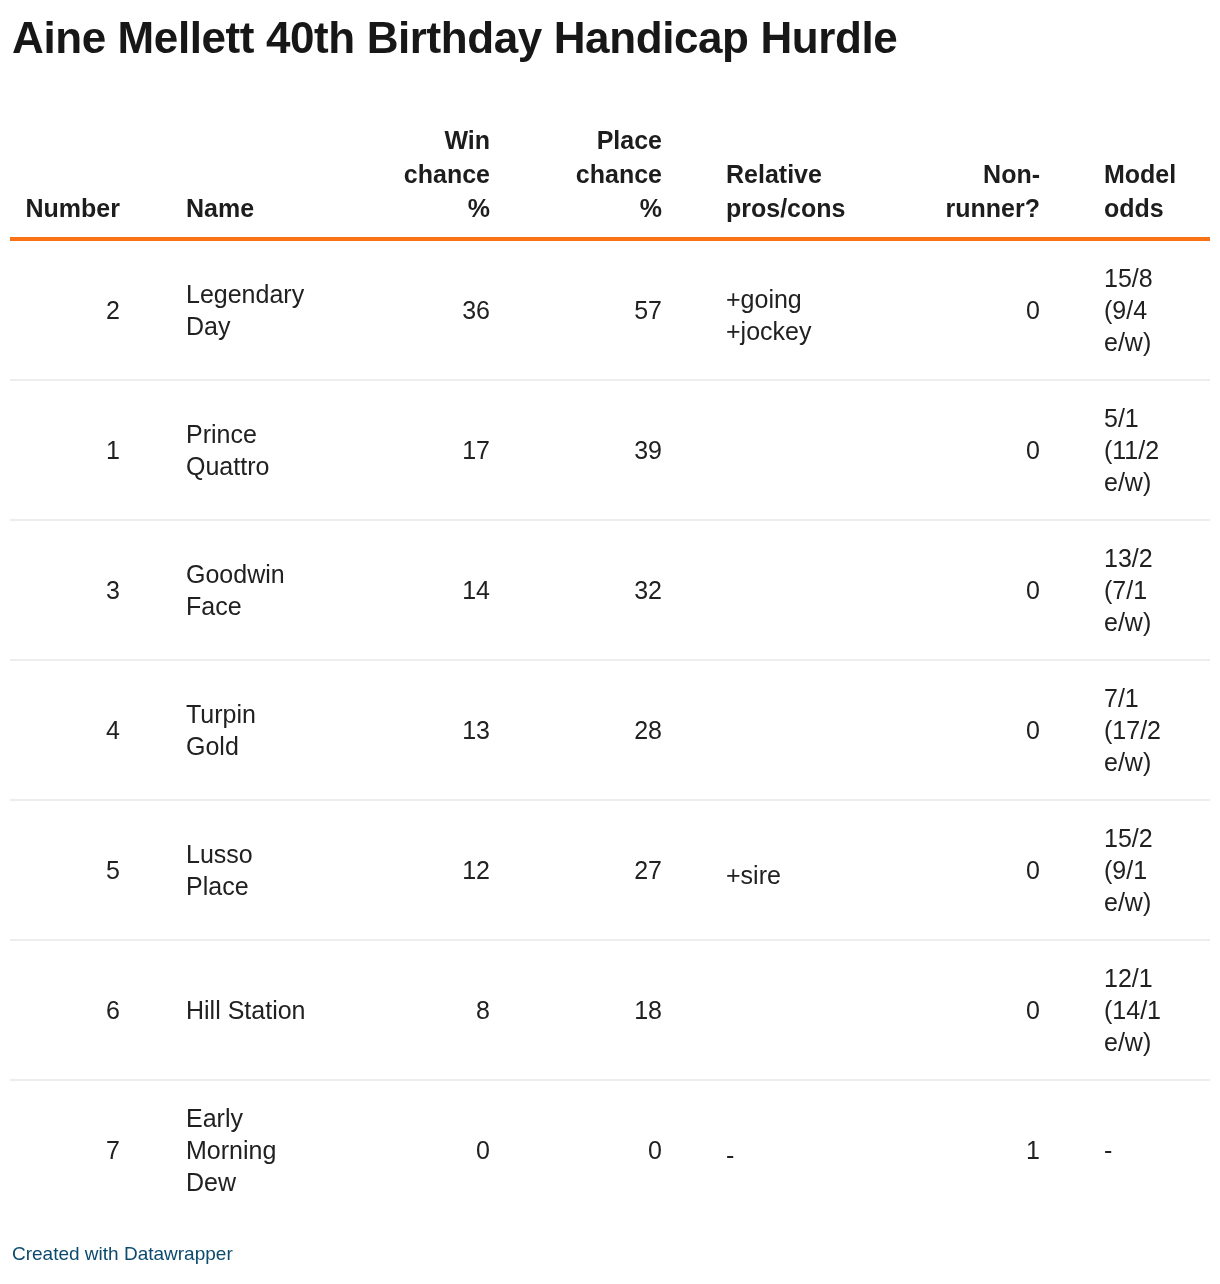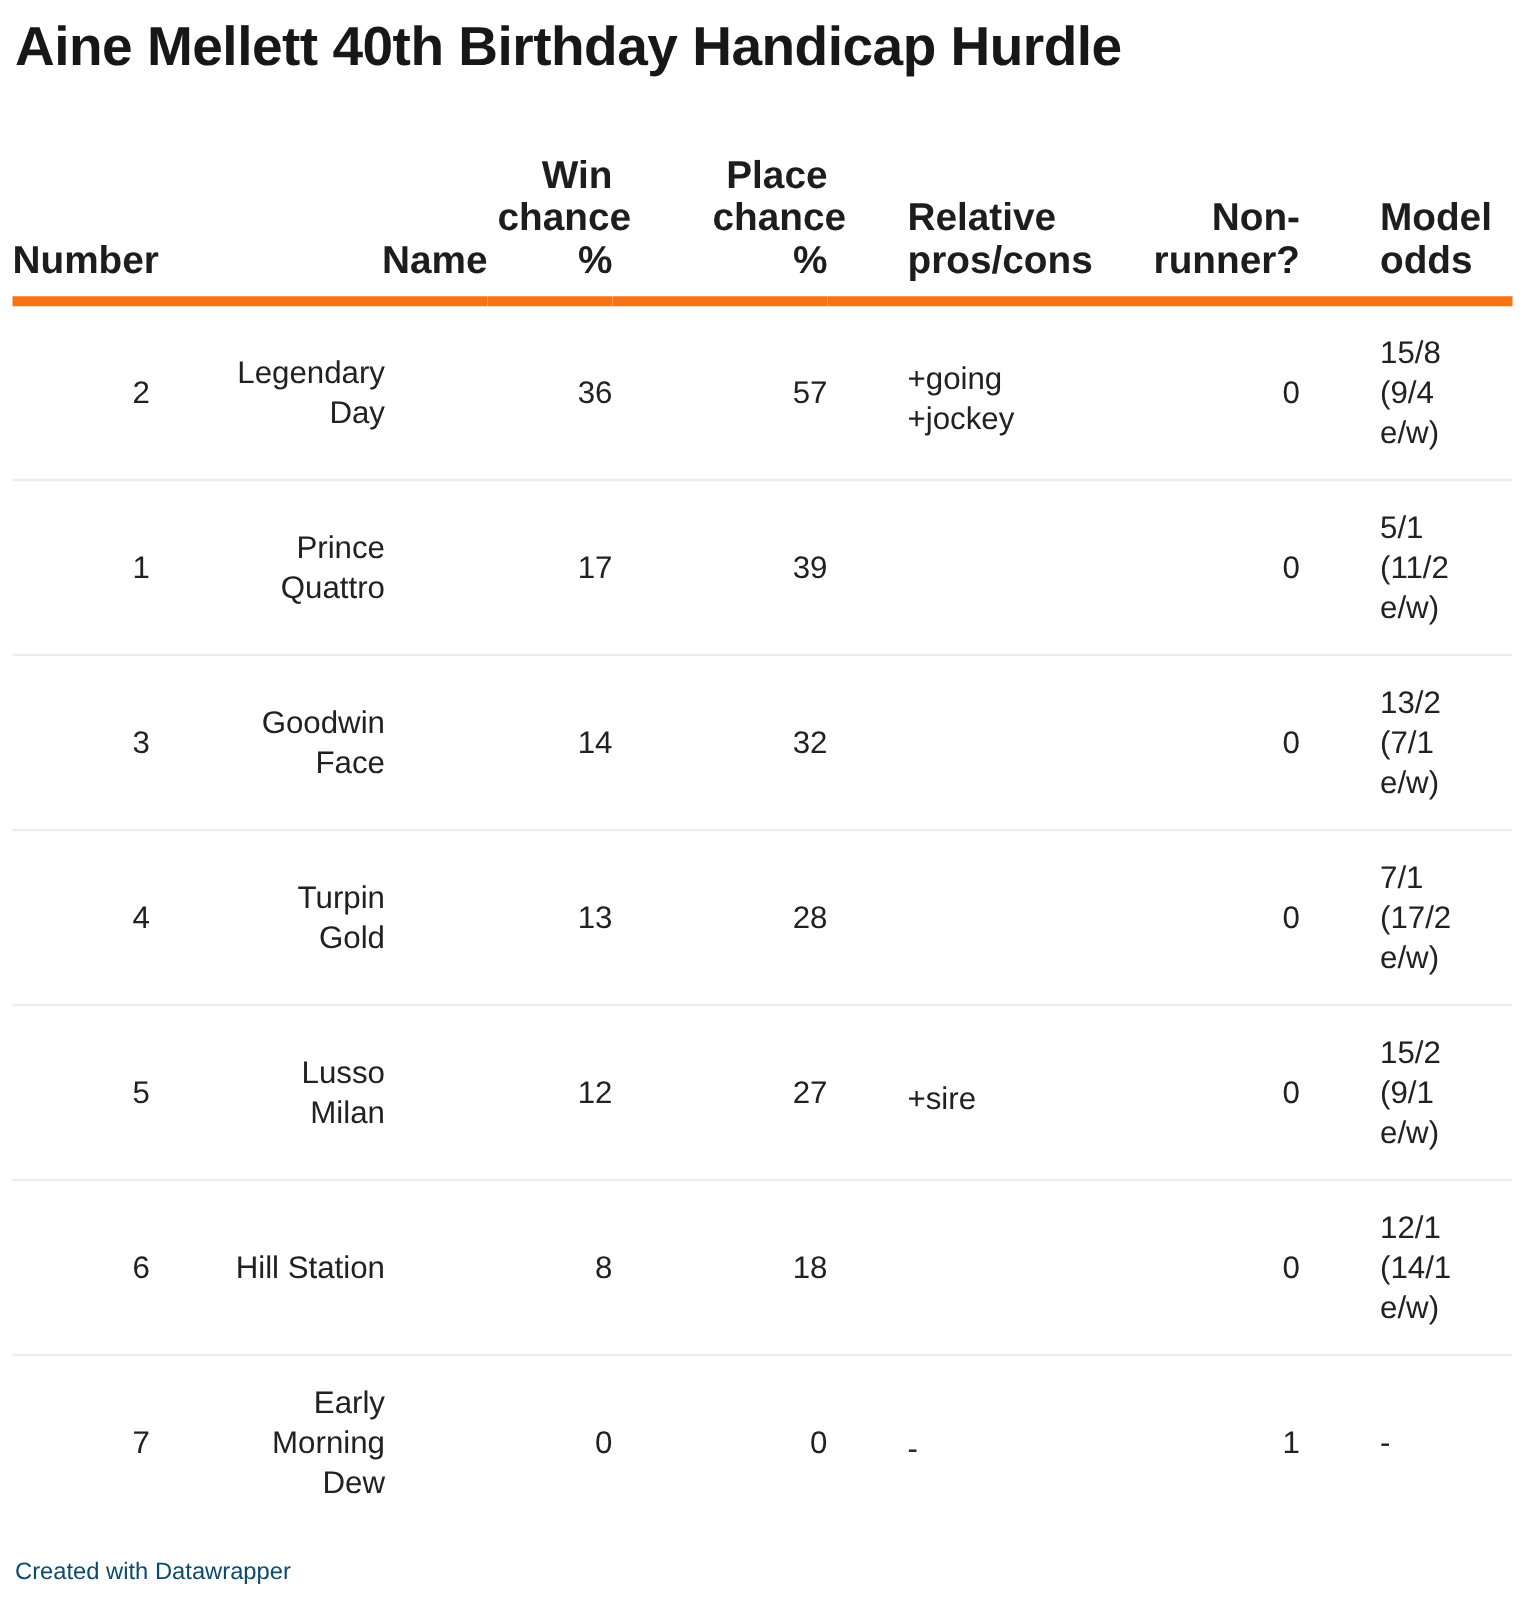--- a/index.html
+++ b/index.html
@@ -29,40 +29,40 @@
   col.c2 { width: 270px; }
   col.c3 { width: 100px; }
   col.c4 { width: 172px; }
   col.c5 { width: 250px; }
   col.c6 { width: 128px; }
   col.c7 { width: 170px; }
 
   th {
     vertical-align: bottom;
     font-weight: 700;
-    font-size: 31px;
+    font-size: 25px;
     line-height: 34px;
     color: #1d1d1d;
     padding: 0 0 12px 0;
-    border-bottom: 8px solid #f97316;
+    border-bottom: 4px solid #f97316;
     box-sizing: border-box;
   }
   td {
     vertical-align: middle;
     font-size: 25px;
     line-height: 32px;
     padding: 21px 0;
     border-bottom: 2px solid #ededed;
     box-sizing: border-box;
   }
   tbody tr:last-child td { border-bottom: none; }
 
   .ar { text-align: right; }
   .al { text-align: left; }
-  th.c2, td.c2 { padding-left: 66px; text-align: right; }
+  th.c2, td.c2 { padding-left: 66px; }
   th.c5, td.c5 { padding-left: 64px; }
   th.c7, td.c7 { padding-left: 64px; }
 
   .name-block { max-width: 122px; }
   .pros-block { max-width: 122px; margin-top: 10px; }
   .odds-block { max-width: 84px; }
   .hdr-pct   { max-width: 92px;  margin-left: auto; text-align: right; }
   .hdr-non   { max-width: 132px; margin-left: auto; text-align: right; }
   .hdr-pros  { max-width: 132px; margin-top: 25px; }
   .hdr-odds  { max-width: 86px; }
@@ -177,21 +177,21 @@
             <div class="pros-block"></div>
           </td>
         <td class="c6 ar">0</td>
         <td class="c7 al">
             <div class="odds-block">7/1 (17/2 e/w)</div>
           </td>
       </tr>
       <tr>
         <td class="c1 ar">5</td>
         <td class="c2 al">
-            <div class="name-block">Lusso Milan</div>
+            <div class="name-block">Lusso Place</div>
           </td>
         <td class="c3 ar">12</td>
         <td class="c4 ar">27</td>
         <td class="c5 al">
             <div class="pros-block">+sire</div>
           </td>
         <td class="c6 ar">0</td>
         <td class="c7 al">
             <div class="odds-block">15/2 (9/1 e/w)</div>
           </td>

